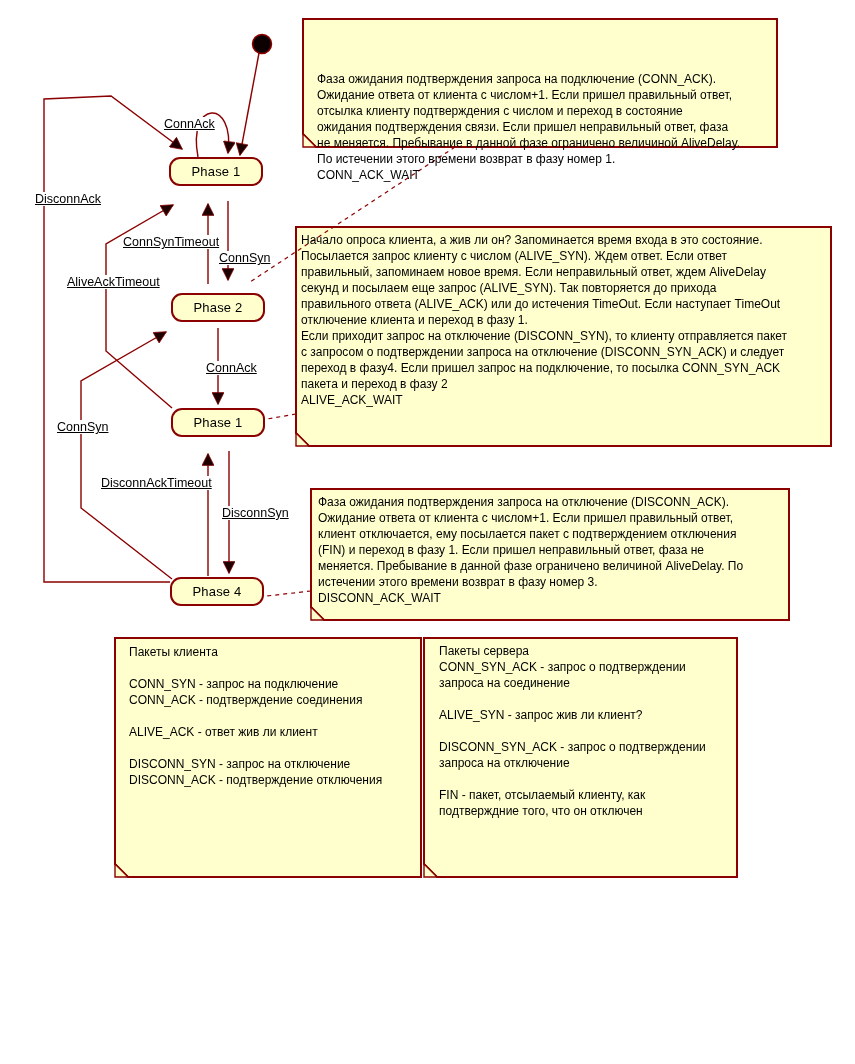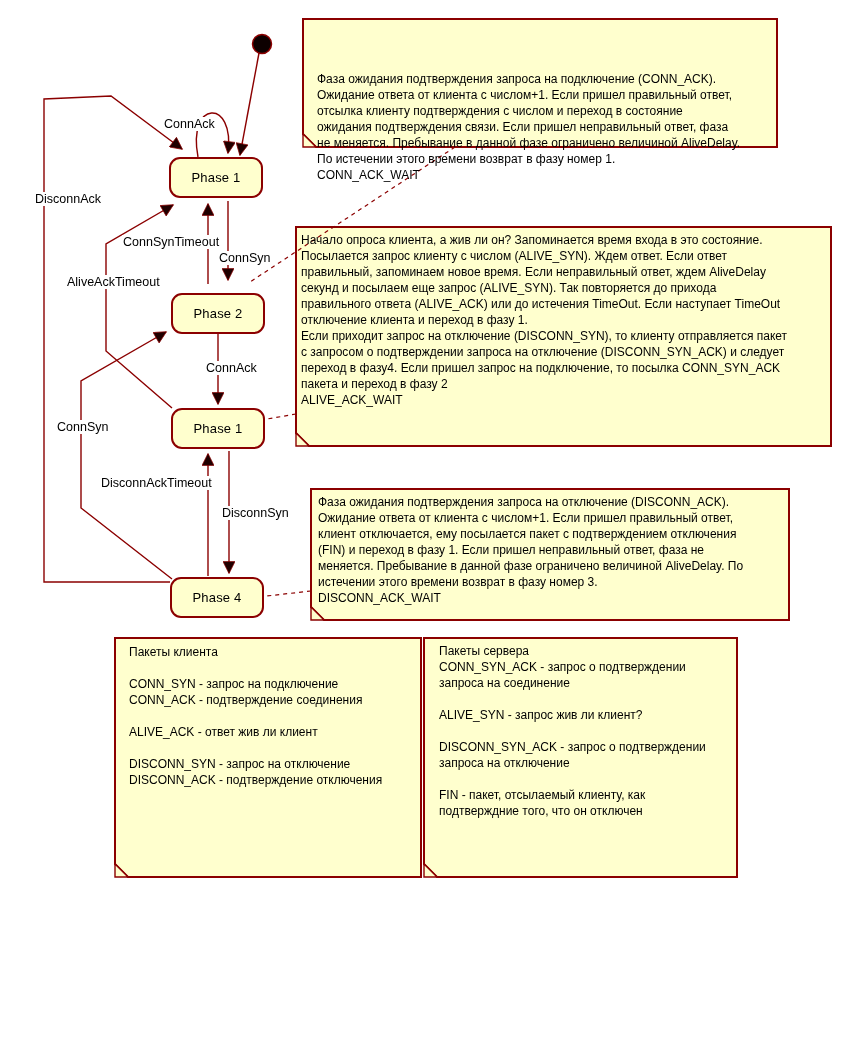--- a/index.html
+++ b/index.html
@@ -3,28 +3,28 @@
 <meta charset="utf-8">
 <style>
   html,body{margin:0;padding:0;}
   body{
     width:855px;height:1064px;position:relative;background:#ffffff;
     font-family:"Liberation Sans",sans-serif;color:#000;
     overflow:hidden;
   }
   svg.diagram{position:absolute;left:0;top:0;}
   .phase{
-    position:absolute;width:94px;height:41px;box-sizing:border-box;
+    position:absolute;width:94px;height:29px;box-sizing:border-box;
     background:#FFFFCE;border:2px solid #8B0000;border-radius:11px;
     display:flex;align-items:center;justify-content:center;
     font-size:13px;letter-spacing:.2px;
   }
   .tlabel{
     position:absolute;font-size:12.5px;line-height:14px;background:#ffffff;
-    padding:0 1px;white-space:nowrap;
+    padding:0 1px;white-space:nowrap;text-decoration:underline;
   }
   .note-text{
     position:absolute;font-size:12px;line-height:16px;white-space:pre-wrap;
   }
   #phase1{left:169px;top:157px;}
   #phase2{left:171px;top:293px;}
   #phase3{left:171px;top:408px;}
   #phase4{left:170px;top:577px;text-align:right;}
   #lbl-conn-ack-loop{left:163px;top:117px;}
   #lbl-disconn-ack{left:34px;top:192px;}

